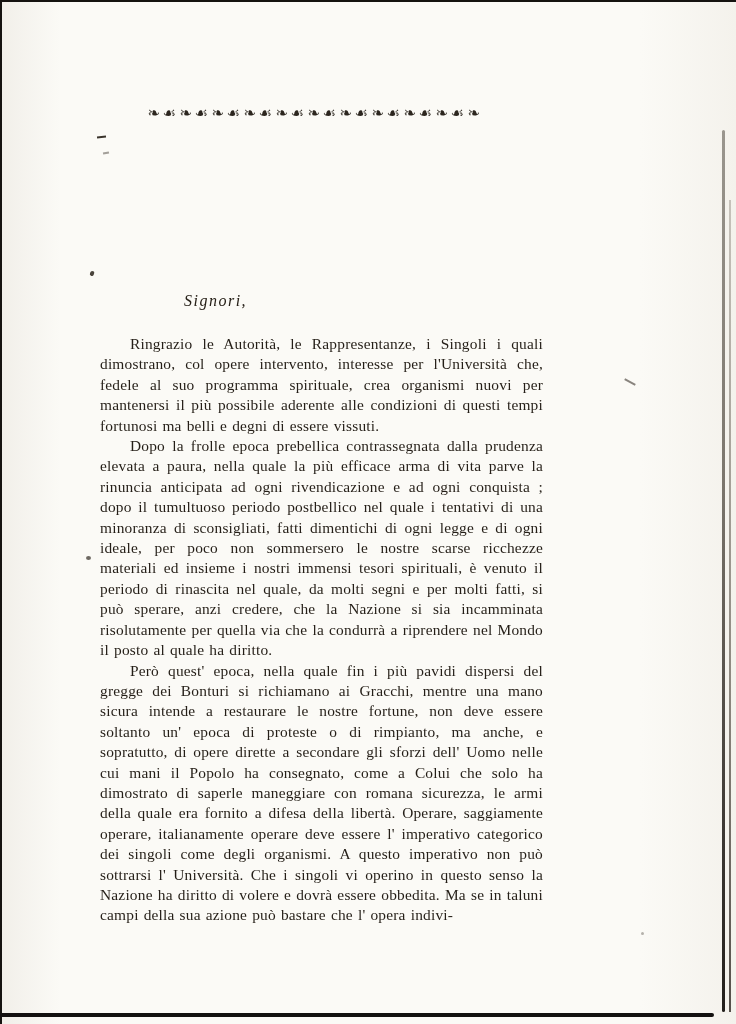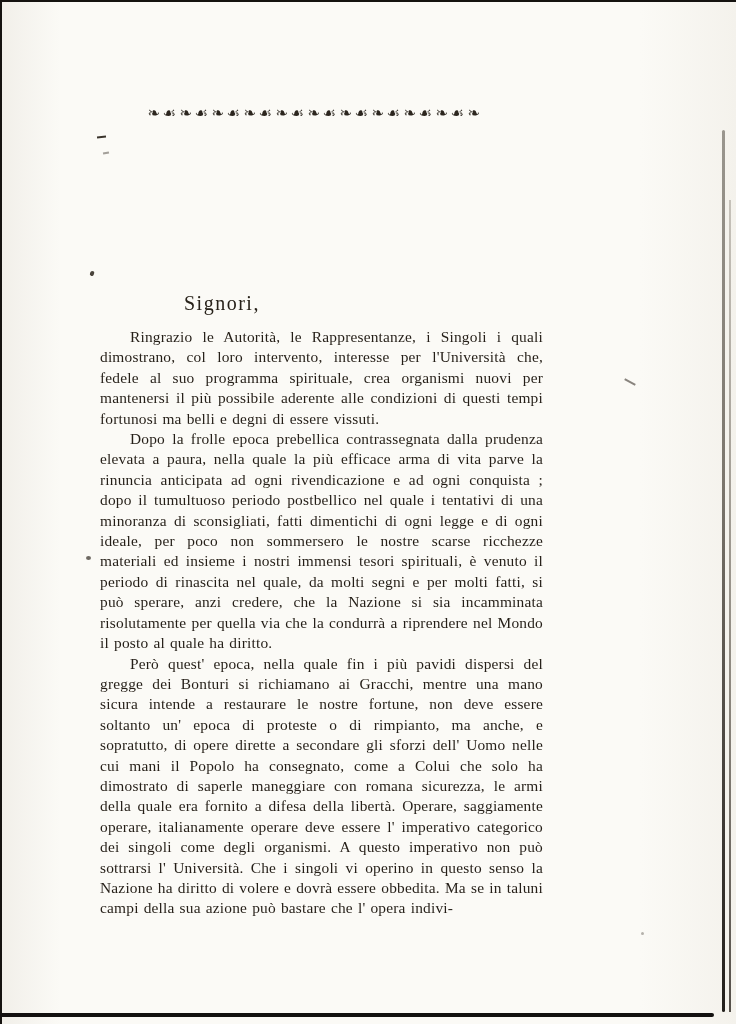--- a/index.html
+++ b/index.html
@@ -70,23 +70,24 @@
   }
 
   
   .content {
     position: absolute;
     top: 292px;
     left: 100px;
     width: 443px;
   }
   .heading {
-    margin: 0 0 12px 84px;
+    margin: 0 0 24px 84px;
+    font-style: italic;
     font-weight: normal;
-    font-size: 20px;
+    font-size: 16px;
     letter-spacing: 1.5px;
     color: #272119;
   }
   .paragraph {
     margin: 0;
     font-size: 15.4px;
     line-height: 20.4px;
     text-align: justify;
     text-indent: 30px;
     letter-spacing: 0.2px;
@@ -118,20 +119,20 @@
 
   <div class="artifact a1"></div>
   <div class="artifact a2"></div>
   <div class="artifact a3"></div>
   <div class="artifact a4"></div>
   <div class="artifact a5"></div>
 
   <div class="content">
     <h1 class="heading">Signori,</h1>
 
-    <p class="paragraph">Ringrazio le Autorità, le Rappresentanze, i Singoli i quali dimostrano, col loro intervento, interesse per l'Università che, fedele al suo programma spirituale, crea organismi nuovi per mantenersi il più possibile aderente alle condizioni di questi tempi fortunosi ma belli e degni di essere vissuti.</p>
+    <p class="paragraph">Ringrazio le Autorità, le Rappresentanze, i Singoli i quali dimostrano, col opere intervento, interesse per l'Università che, fedele al suo programma spirituale, crea organismi nuovi per mantenersi il più possibile aderente alle condizioni di questi tempi fortunosi ma belli e degni di essere vissuti.</p>
 
     <p class="paragraph">Dopo la frolle epoca prebellica contrassegnata dalla prudenza elevata a paura, nella quale la più efficace arma di vita parve la rinuncia anticipata ad ogni rivendicazione e ad ogni conquista ; dopo il tumultuoso periodo postbellico nel quale i tentativi di una minoranza di sconsigliati, fatti dimentichi di ogni legge e di ogni ideale, per poco non sommersero le nostre scarse ricchezze materiali ed insieme i nostri immensi tesori spirituali, è venuto il periodo di rinascita nel quale, da molti segni e per molti fatti, si può sperare, anzi credere, che la Nazione si sia incamminata risolutamente per quella via che la condurrà a riprendere nel Mondo il posto al quale ha diritto.</p>
 
     <p class="paragraph">Però quest' epoca, nella quale fin i più pavidi dispersi del gregge dei Bonturi si richiamano ai Gracchi, mentre una mano sicura intende a restaurare le nostre fortune, non deve essere soltanto un' epoca di proteste o di rimpianto, ma anche, e sopratutto, di opere dirette a secondare gli sforzi dell' Uomo nelle cui mani il Popolo ha consegnato, come a Colui che solo ha dimostrato di saperle maneggiare con romana sicurezza, le armi della quale era fornito a difesa della libertà. Operare, saggiamente operare, italianamente operare deve essere l' imperativo categorico dei singoli come degli organismi. A questo imperativo non può sottrarsi l' Università. Che i singoli vi operino in questo senso la Nazione ha diritto di volere e dovrà essere obbedita. Ma se in taluni campi della sua azione può bastare che l' opera indivi-</p>
   </div>
 
 </div>
 
 </body></html>

